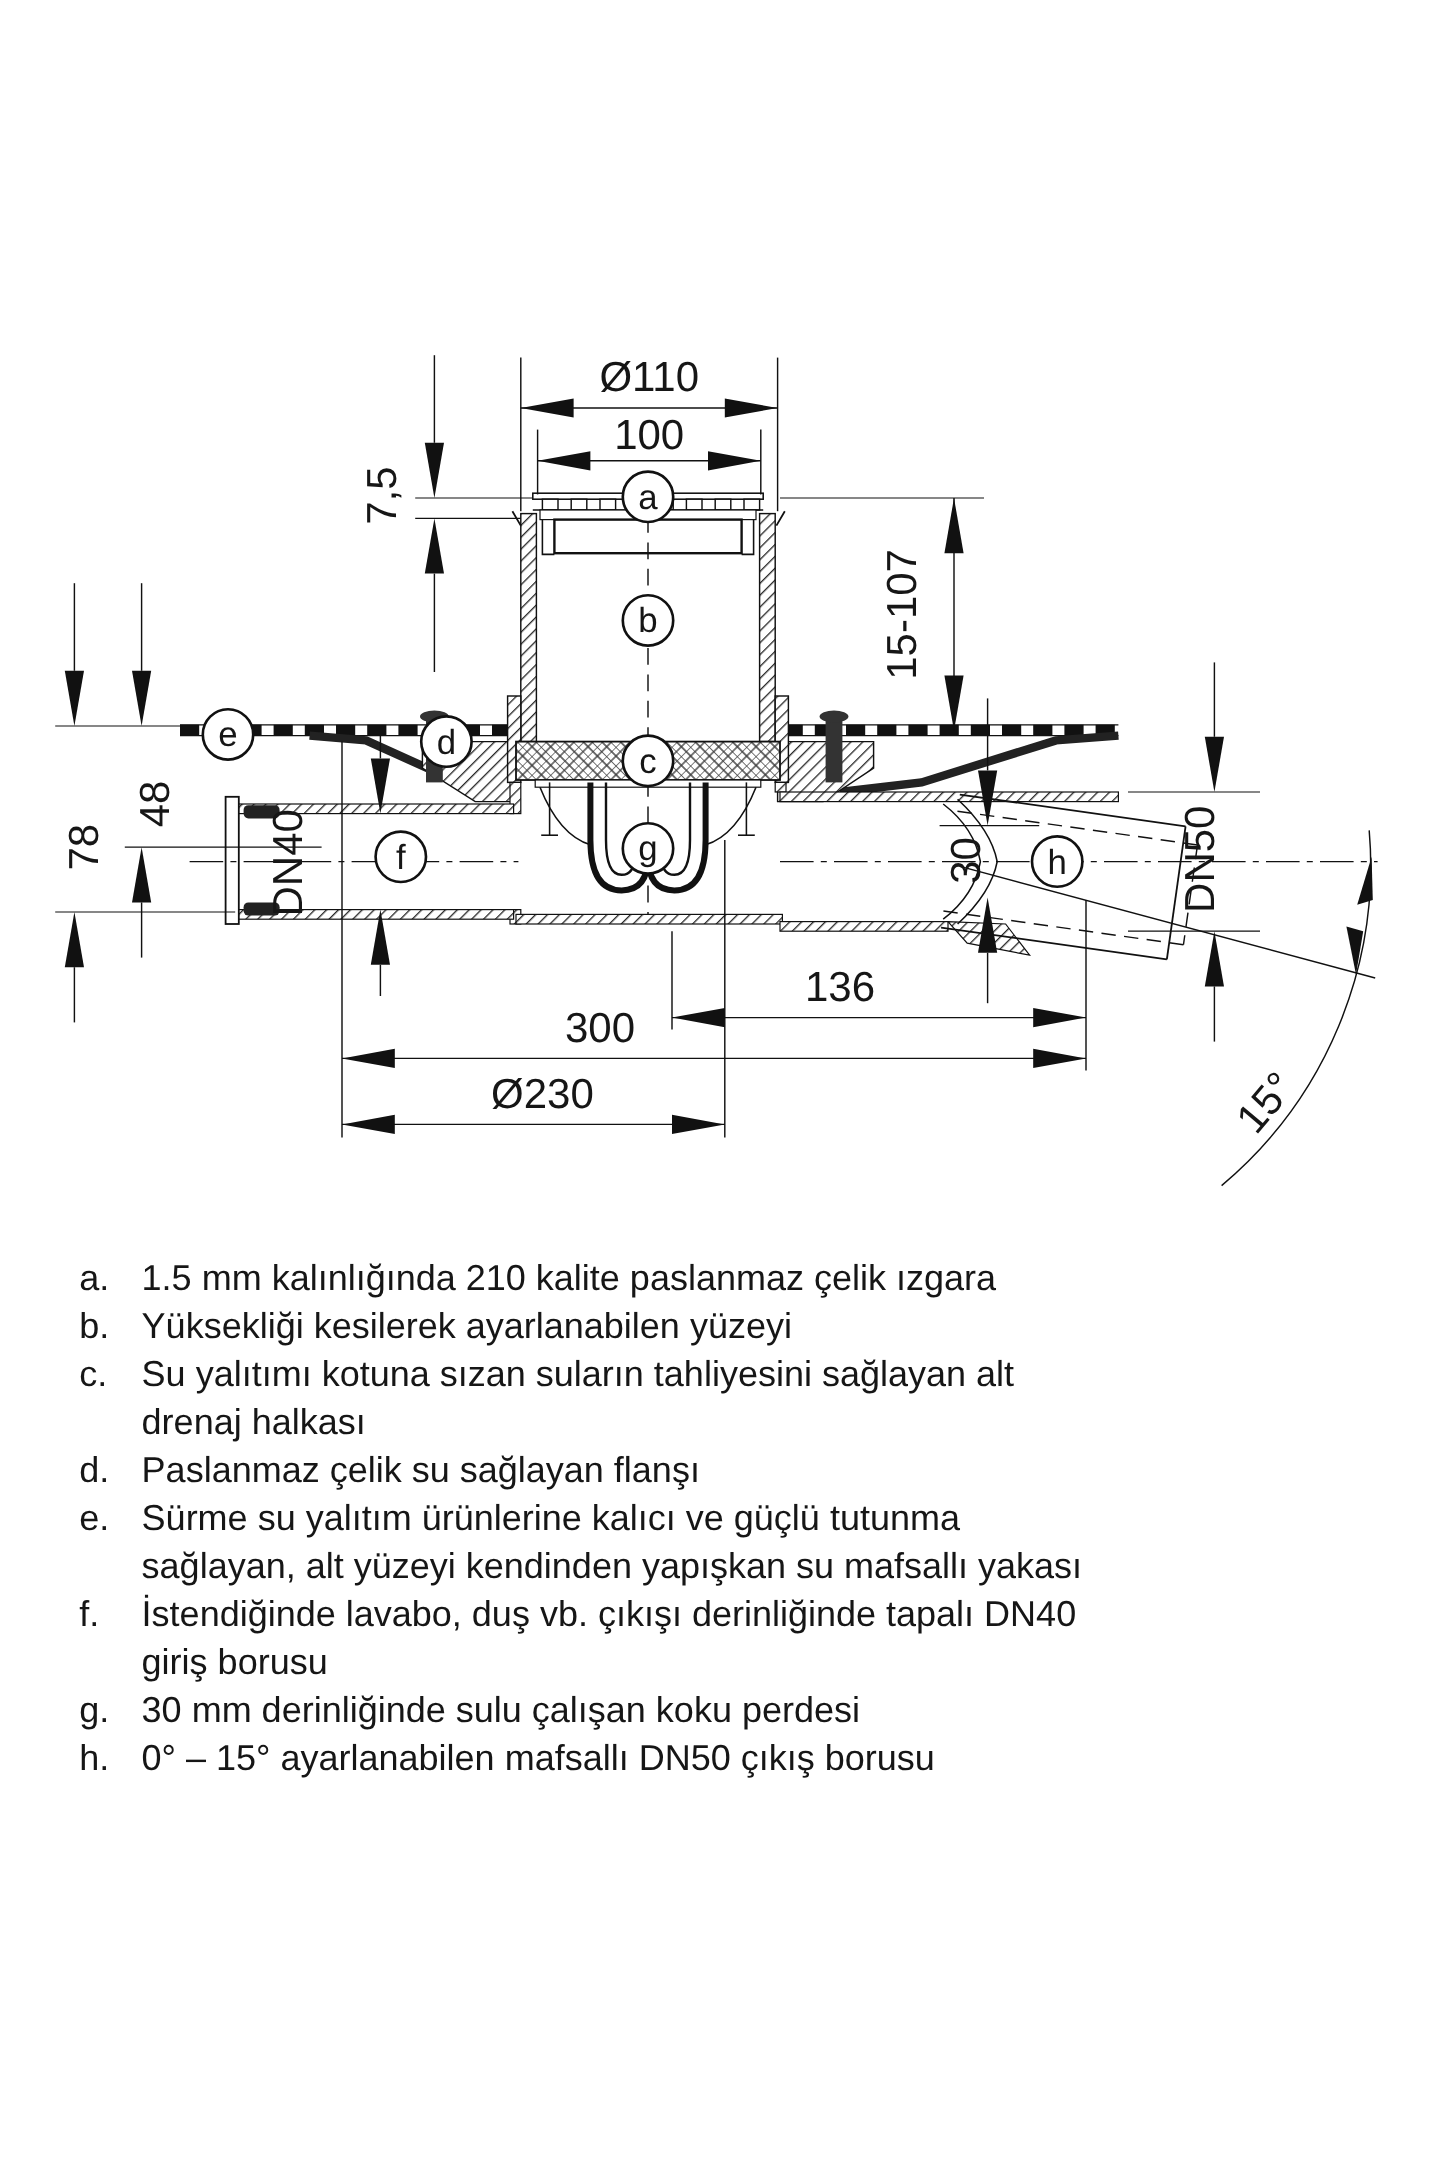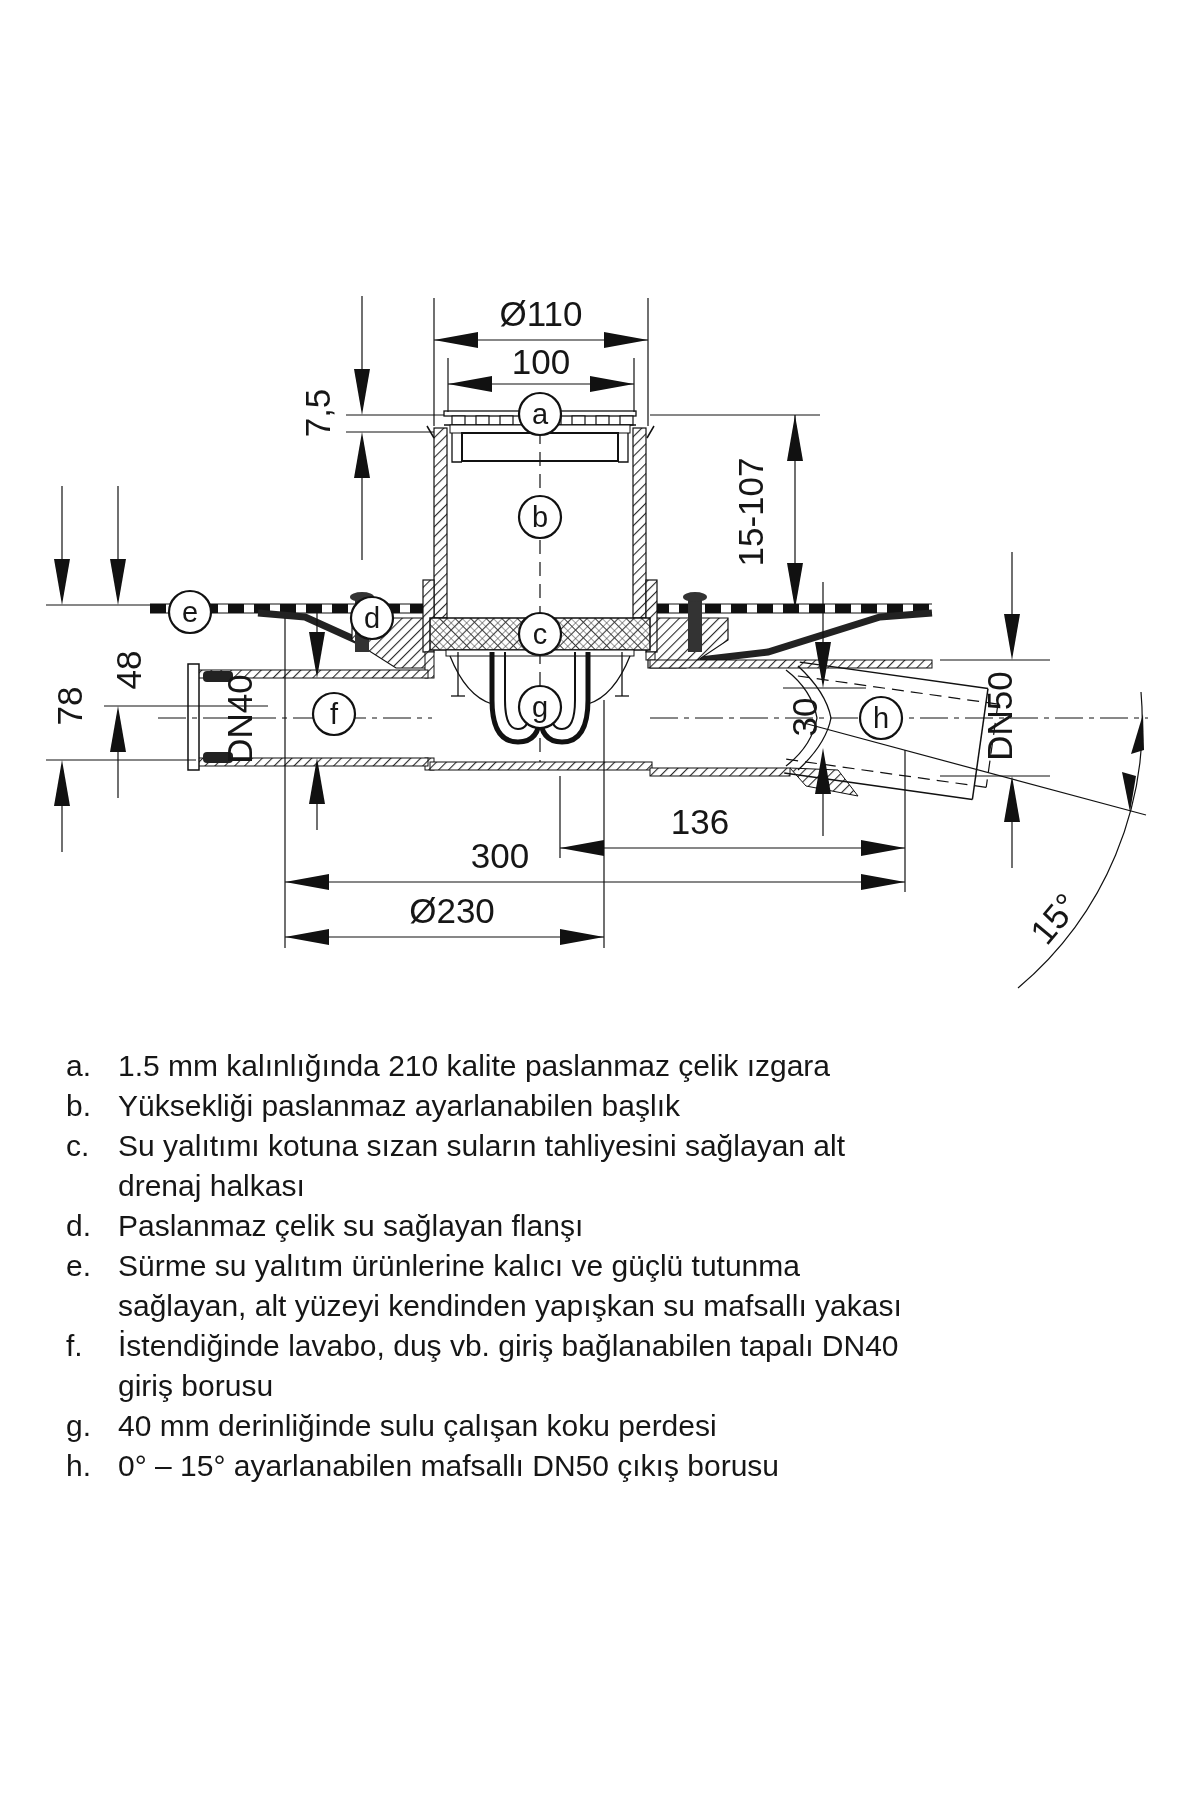--- a/index.html
+++ b/index.html
@@ -275,44 +275,44 @@
   </g>
 </svg>
 
 <div class="legend">
   <div class="row">
     <span>a.</span>
     <span class="txt">1.5 mm kalınlığında 210 kalite paslanmaz çelik ızgara</span>
   </div>
   <div class="row">
     <span>b.</span>
-    <span class="txt">Yüksekliği paslanmaz ayarlanabilen başlık</span>
+    <span class="txt">Yüksekliği kesilerek ayarlanabilen yüzeyi</span>
   </div>
   <div class="row">
     <span>c.</span>
     <span class="txt">Su yalıtımı kotuna sızan suların tahliyesini sağlayan alt
 drenaj halkası</span>
   </div>
   <div class="row">
     <span>d.</span>
     <span class="txt">Paslanmaz çelik su sağlayan flanşı</span>
   </div>
   <div class="row">
     <span>e.</span>
     <span class="txt">Sürme su yalıtım ürünlerine kalıcı ve güçlü tutunma
 sağlayan, alt yüzeyi kendinden yapışkan su mafsallı yakası</span>
   </div>
   <div class="row">
     <span>f.</span>
-    <span class="txt">İstendiğinde lavabo, duş vb. giriş bağlanabilen tapalı DN40
+    <span class="txt">İstendiğinde lavabo, duş vb. çıkışı derinliğinde tapalı DN40
 giriş borusu</span>
   </div>
   <div class="row">
     <span>g.</span>
-    <span class="txt">40 mm derinliğinde sulu çalışan koku perdesi</span>
+    <span class="txt">30 mm derinliğinde sulu çalışan koku perdesi</span>
   </div>
   <div class="row">
     <span>h.</span>
     <span class="txt">0° – 15° ayarlanabilen mafsallı DN50 çıkış borusu</span>
   </div>
 </div>
 
 </div>
 
 </body></html>

